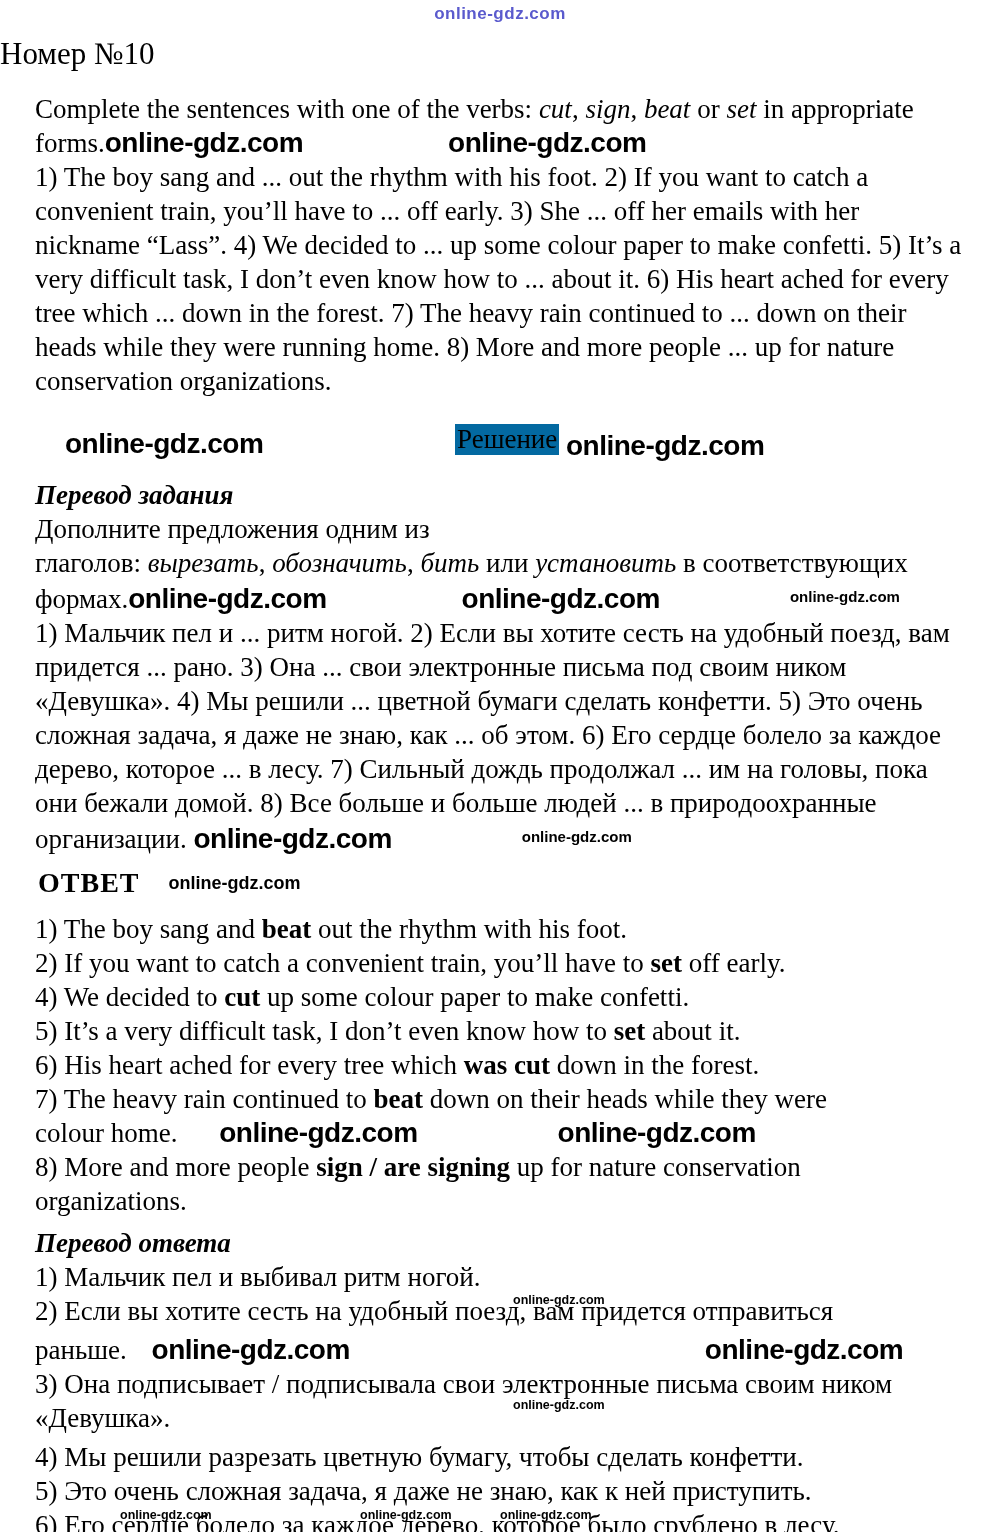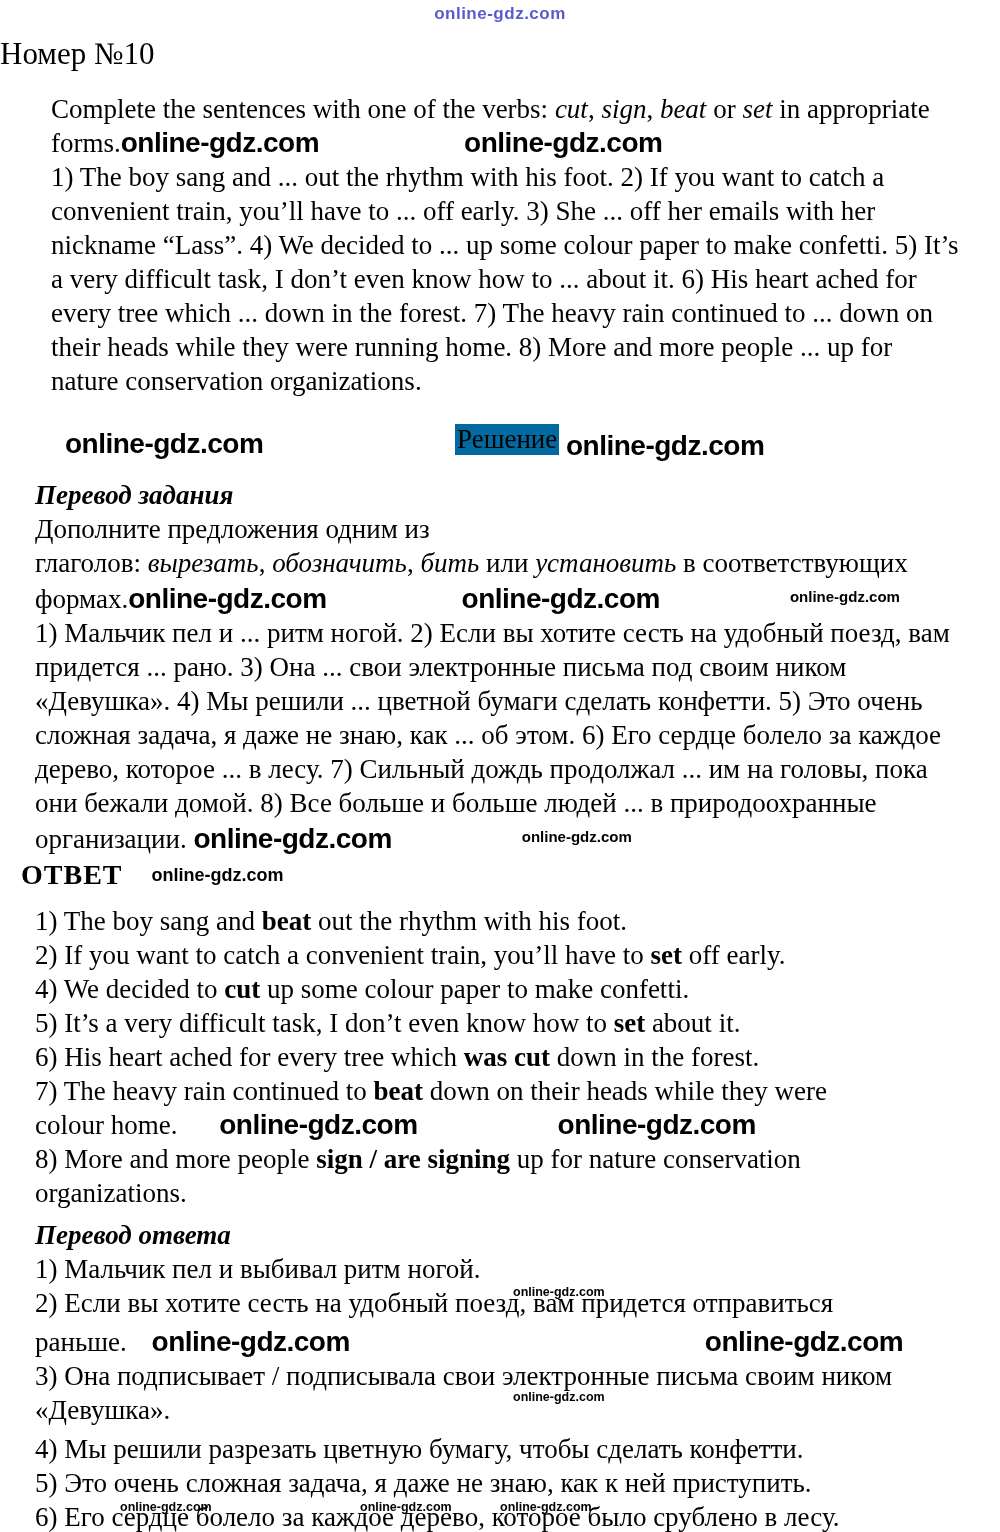--- a/index.html
+++ b/index.html
@@ -9,21 +9,21 @@
 
   
   .wm-top{margin-top:4px;text-align:center;
           font-family:"Liberation Sans",sans-serif;font-weight:bold;
           font-size:17px;color:#4949c8;letter-spacing:0.5px;opacity:0.9;}
 
   .title{margin:12px 0 0 0;text-align:left;font-size:31px;font-weight:normal;
          font-family:"Liberation Serif",serif;}
 
   .para{margin:0;padding:0 35px;font-size:27px;line-height:34px;text-align:left;}
-  .para.first{margin-top:20px;margin-left:16px;}
+  .para.first{margin-top:20px;}
 
   .seg-i{font-style:italic;}
   .seg-b{font-weight:bold;}
   .seg-gap{display:inline-block;height:1px;}
 
   .wm-big{font-family:"Liberation Sans",sans-serif;font-weight:bold;
           font-size:28px;letter-spacing:-0.5px;white-space:nowrap;}
   .wm-small{font-family:"Liberation Sans",sans-serif;font-weight:bold;
             font-size:15px;white-space:nowrap;vertical-align:6px;}
   .wm-float{font-family:"Liberation Sans",sans-serif;font-weight:bold;
@@ -35,21 +35,21 @@
   
   .solution-row{position:relative;height:50px;margin-top:22px;}
   .sol-wm-left{position:absolute;left:65px;top:8px;}
   .sol-label{position:absolute;left:455px;top:4px;font-size:27px;
              font-family:"Liberation Serif",serif;background:#0369a1;padding:0 2px;}
   .sol-wm-right{position:absolute;left:566px;top:10px;}
 
   .subhead{margin:8px 8px 0 0;padding:0 35px;font-size:27px;line-height:34px;
            font-weight:bold;font-style:italic;font-family:"Liberation Serif",serif;}
 
-  .answer-head{margin:2px 0 8px 0;padding:0 21px;line-height:34px;}
+  .answer-head{margin:2px 0 0 0;padding:0 38px;line-height:50px;}
   .answer-label{font-size:28px;font-weight:bold;letter-spacing:1px;
                 font-family:"Liberation Serif",serif;}
 </style>
 </head>
 <body>
 
 <div class="page">
 
   <div class="wm-top">online-gdz.com</div>
 

